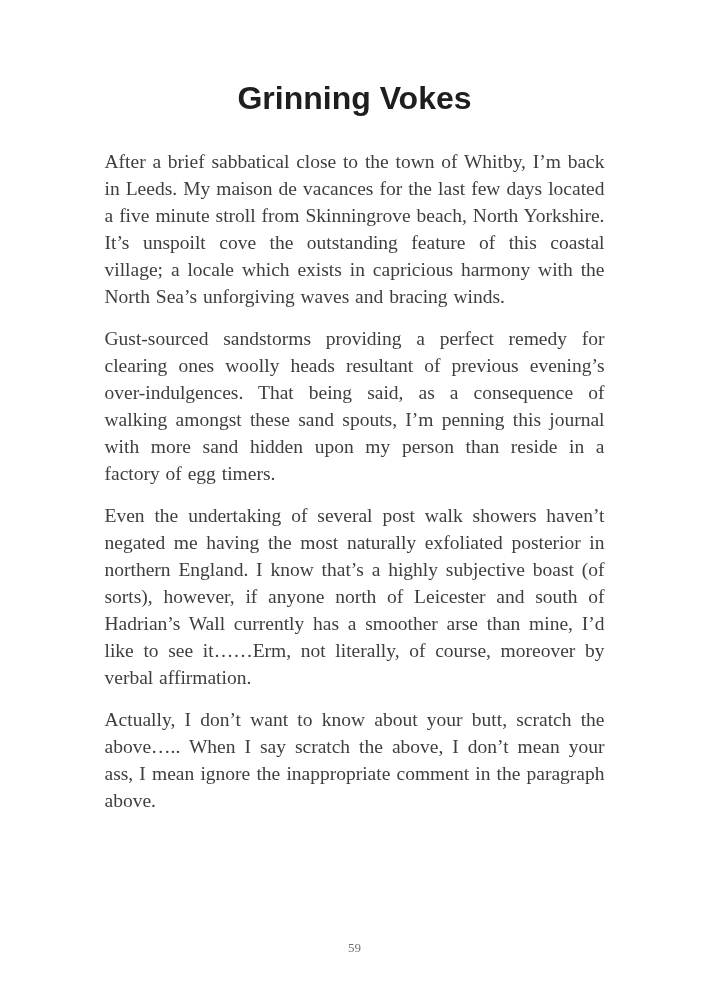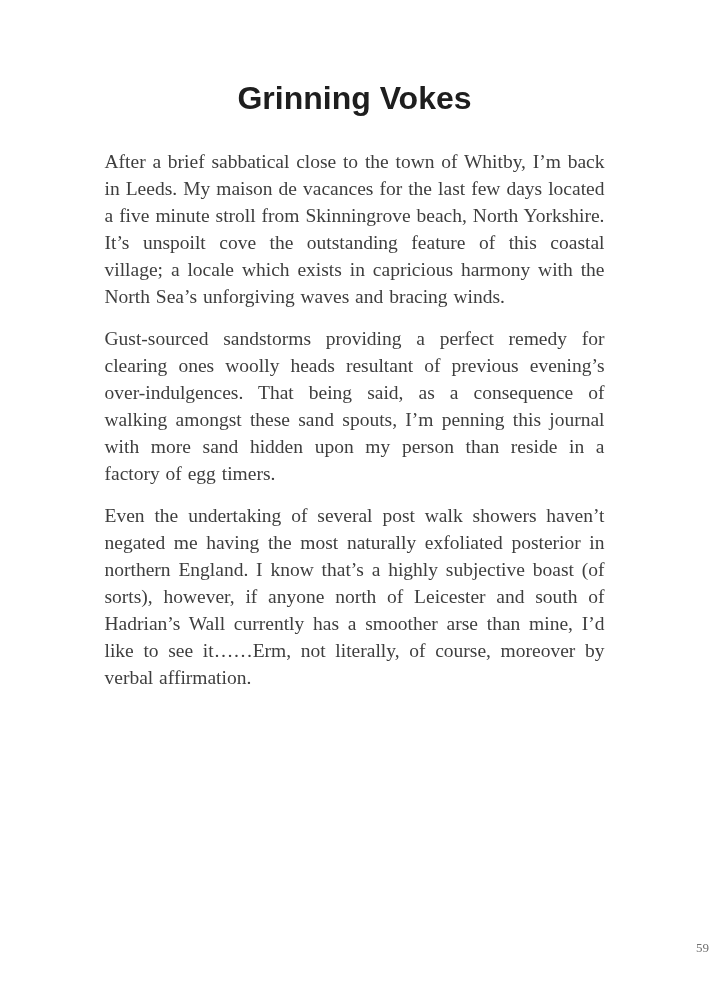--- a/index.html
+++ b/index.html
@@ -39,32 +39,33 @@
     text-align: justify;
     text-justify: inter-word;
     color: #3e3e3e;
     word-spacing: 1px;
   }
   .page-number {
     position: absolute;
     left: 0;
     bottom: 36px;
     width: 100%;
-    text-align: right;
+    text-align: center;
     font-size: 13px;
     color: #707070;
     font-family: "Liberation Serif", serif;
   }
 </style>
 </head>
 <body>
 
 <div class="page">
   <h1 class="title">Grinning Vokes</h1>
 
   <div class="content">
     <p class="para">After a brief sabbatical close to the town of Whitby, I’m back in Leeds. My maison de vacances for the last few days located a five minute stroll from Skinningrove beach, North Yorkshire. It’s unspoilt cove the outstanding feature of this coastal village; a locale which exists in capricious harmony with the North Sea’s unforgiving waves and bracing winds.</p>
     <p class="para">Gust-sourced sandstorms providing a perfect remedy for clearing ones woolly heads resultant of previous evening’s over-indulgences. That being said, as a consequence of walking amongst these sand spouts, I’m penning this journal with more sand hidden upon my person than reside in a factory of egg timers.</p>
     <p class="para">Even the undertaking of several post walk showers haven’t negated me having the most naturally exfoliated posterior in northern England. I know that’s a highly subjective boast (of sorts), however, if anyone north of Leicester and south of Hadrian’s Wall currently has a smoother arse than mine, I’d like to see it……Erm, not literally, of course, moreover by verbal affirmation.</p>
+    <p class="para">Actually, I don’t want to know about your butt, scratch the above….. When I say scratch the above, I don’t mean your ass, I mean ignore the inappropriate comment in the paragraph above.</p>
   </div>
 
   <div class="page-number">59</div>
 </div>
 
 </body></html>

